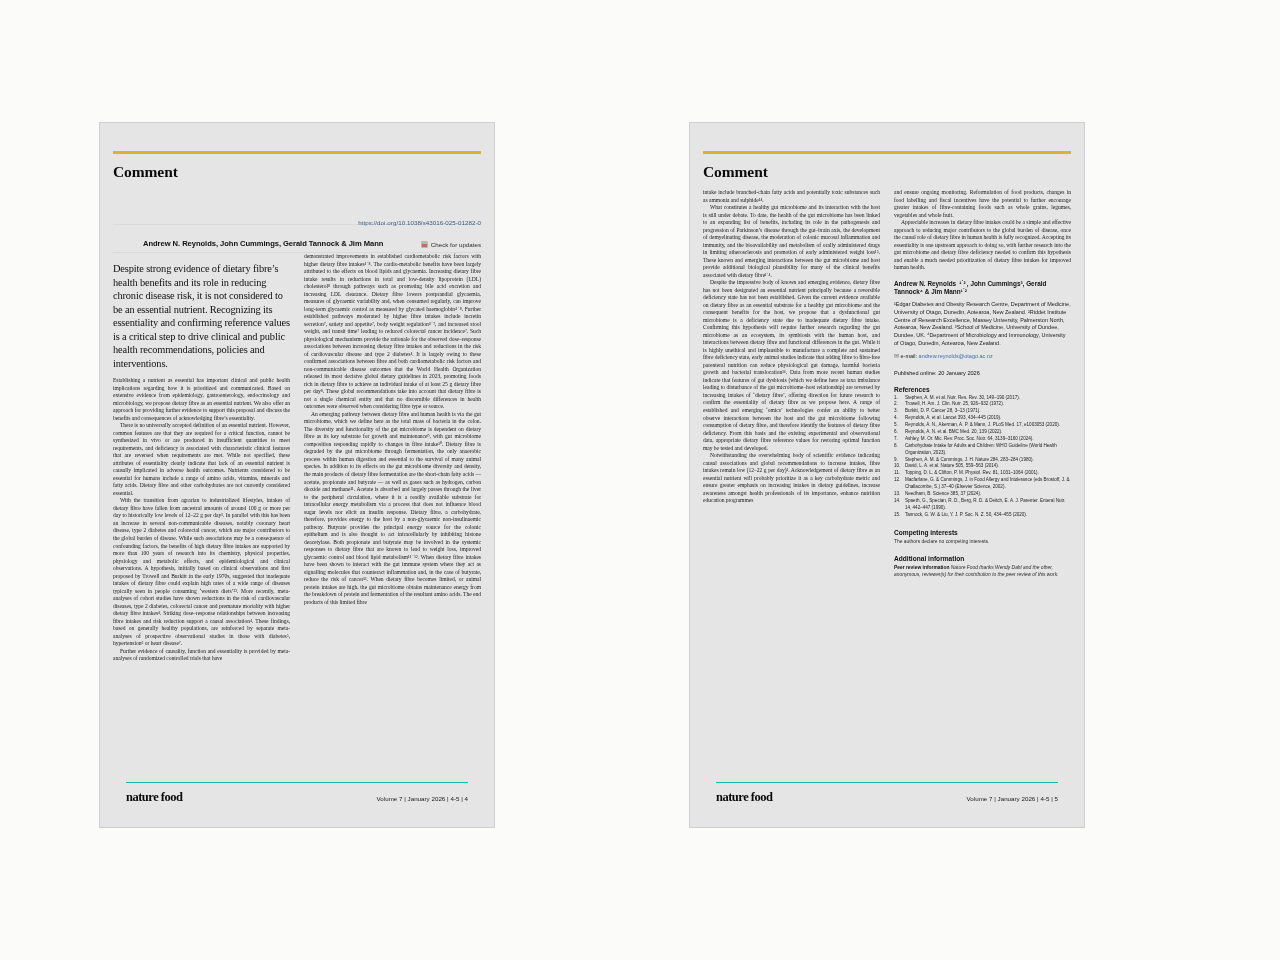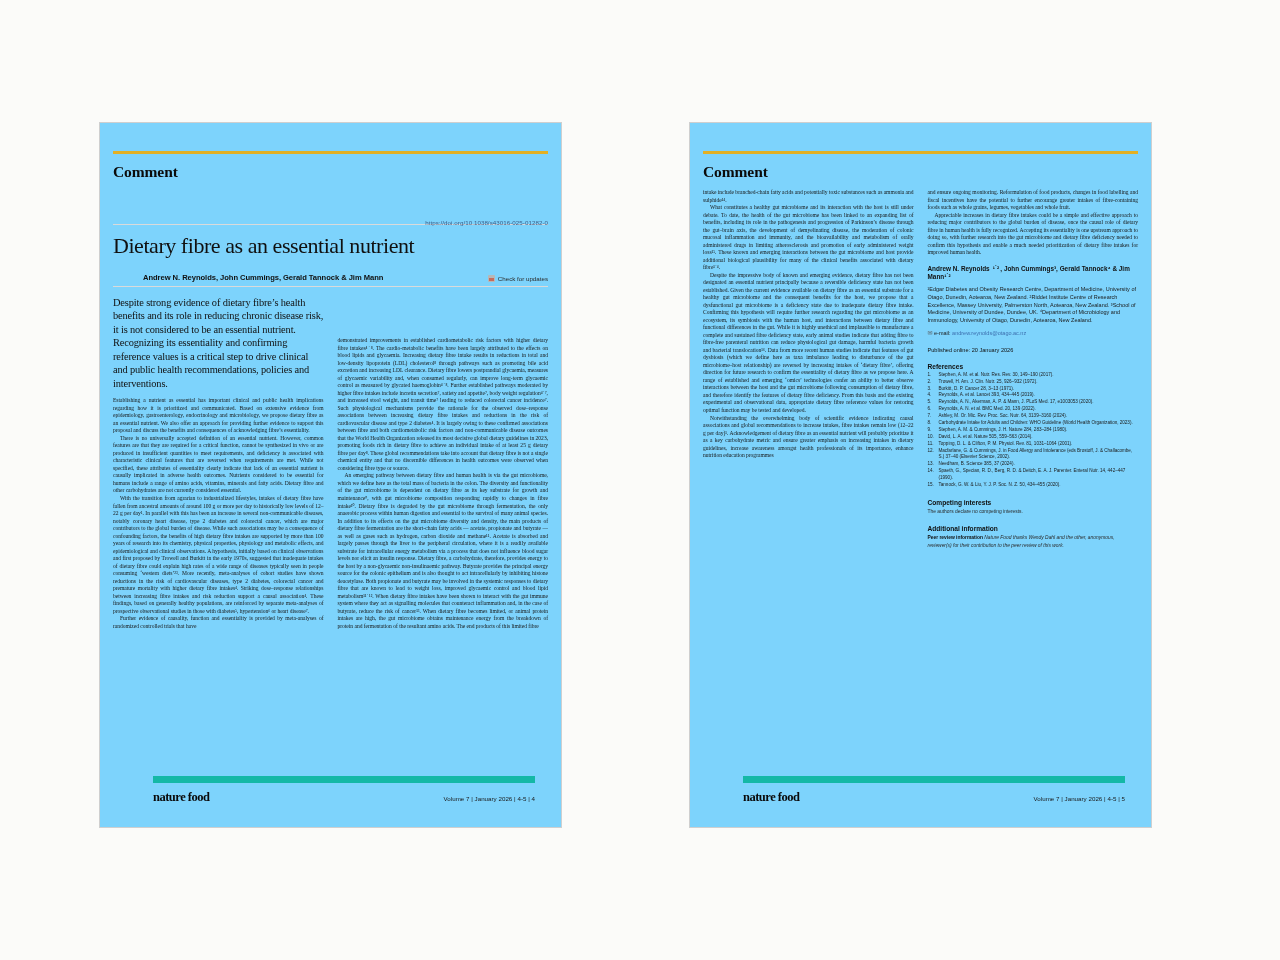--- a/index.html
+++ b/index.html
@@ -10,23 +10,23 @@
     font-family: "Liberation Serif", serif;
     overflow: hidden;
   }
   #viewer {
     position: absolute; left: 0; top: 0; width: 1280px; height: 960px;
     background: #fbfbf9;
   }
   .page {
     position: absolute;
     top: 122px;
-    width: 463px;
+    width: 396px;
     height: 706px;
-    background: #7dd3fc;
+    background: #e5e5e5;
     border: 1px solid #cfcfcf;
     box-shadow: 0 0 0 0 rgba(0,0,0,0);
     overflow: hidden;
   }
   #page-1 { left: 99px; }
   #page-2 { left: 689px; }
 
   .page-inner {
     position: absolute;
     left: 13px; right: 13px; top: 0; bottom: 0;
@@ -114,21 +114,20 @@
     font-size: 10.4px;
     line-height: 1.30;
     color: #111;
     letter-spacing: -0.15px;
     margin-top: 9px;
   }
   .cols {
     display: flex;
     gap: 14px;
     margin-top: 0px;
-    align-items: flex-end;
   }
   .col { width: 222px; }
 
   p.body {
     font-family: "Liberation Serif", serif;
     font-size: 5.55px;
     line-height: 1.355;
     color: #171717;
     text-align: justify;
     margin: 0;
@@ -202,26 +201,25 @@
     color: #2a2a2a;
   }
   .small-note b { color:#111; }
   .small-note i { color:#2a2a2a; }
 
   
   .footer {
     position: absolute;
     left: 13px; right: 13px;
     bottom: 22px;
-    border-top: 7px solid #14b8a6;
+    border-top: 1px solid #14b8a6;
     padding-top: 7px;
     display: flex;
     align-items: baseline;
     justify-content: space-between;
-    margin-left: 27px;
   }
   .brand {
     font-family: "Liberation Serif", serif;
     font-weight: bold;
     font-size: 12.5px;
     color: #0a0a0a;
     letter-spacing: -0.5px;
   }
   .folio {
     font-family: "Liberation Sans", sans-serif;
@@ -239,21 +237,20 @@
     <div class="page-inner">
 
       <div class="accent-bar"></div>
       <div class="section-label">Comment</div>
 
       <div class="doi-row">
         <span class="doi">https://doi.org/10.1038/s43016-025-01282-0</span>
       </div>
       <div class="title-rule"></div>
 
-      <div class="article-title">Dietary fibre as an essential nutrient</div>
 
       <div class="author-row">
         <div class="authors">Andrew N. Reynolds, John Cummings, Gerald Tannock &amp; Jim Mann</div>
         <div class="cfu">
           <span class="cfu-badge"></span>
           <span>Check for updates</span>
         </div>
       </div>
 
       <div class="cols">

